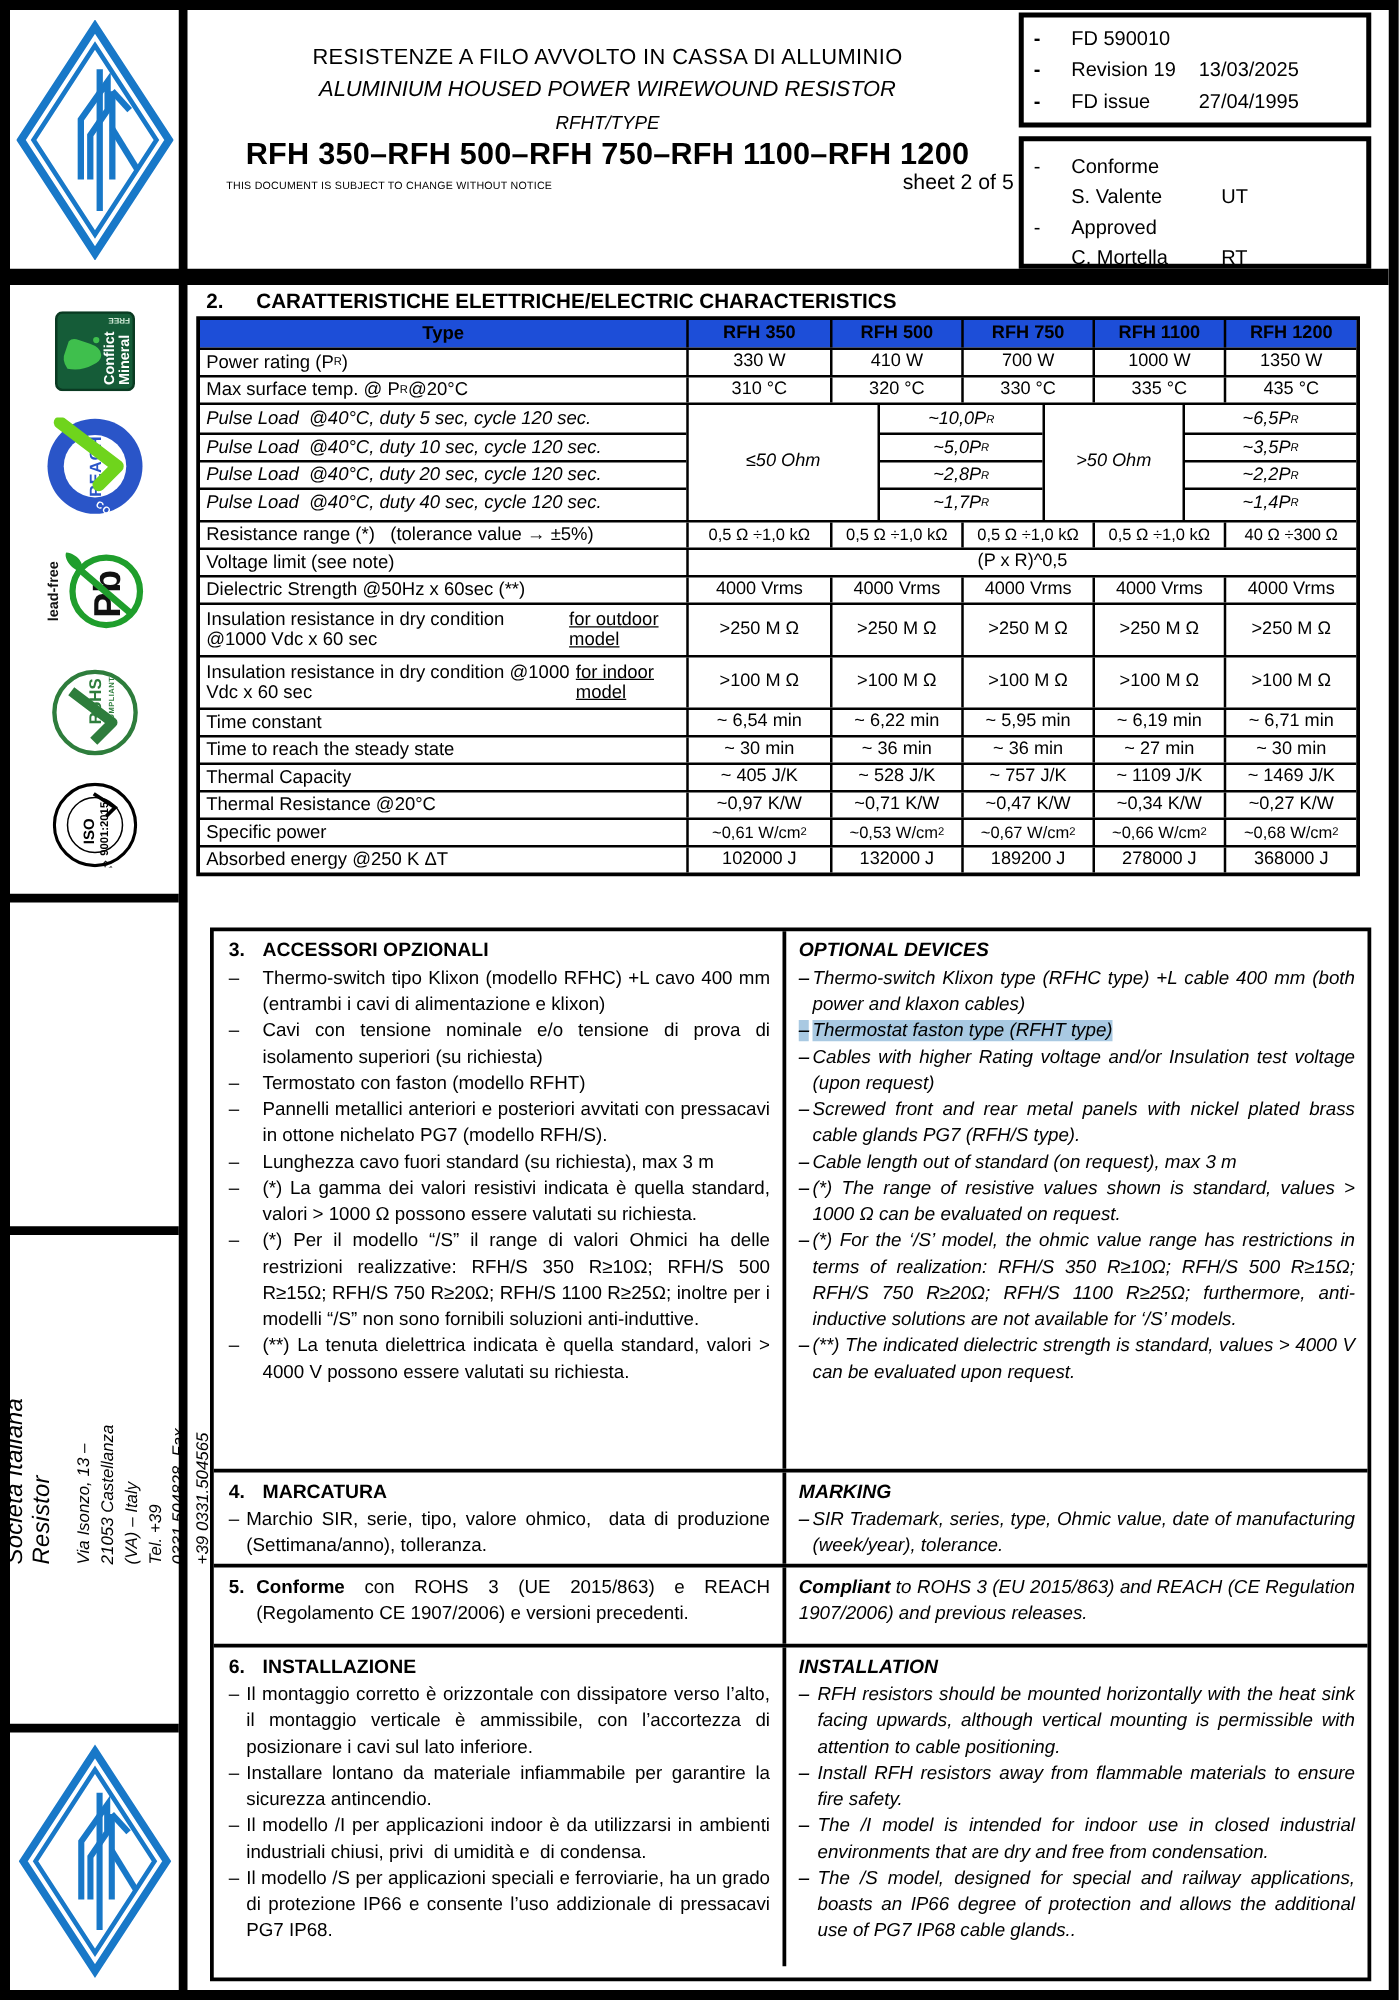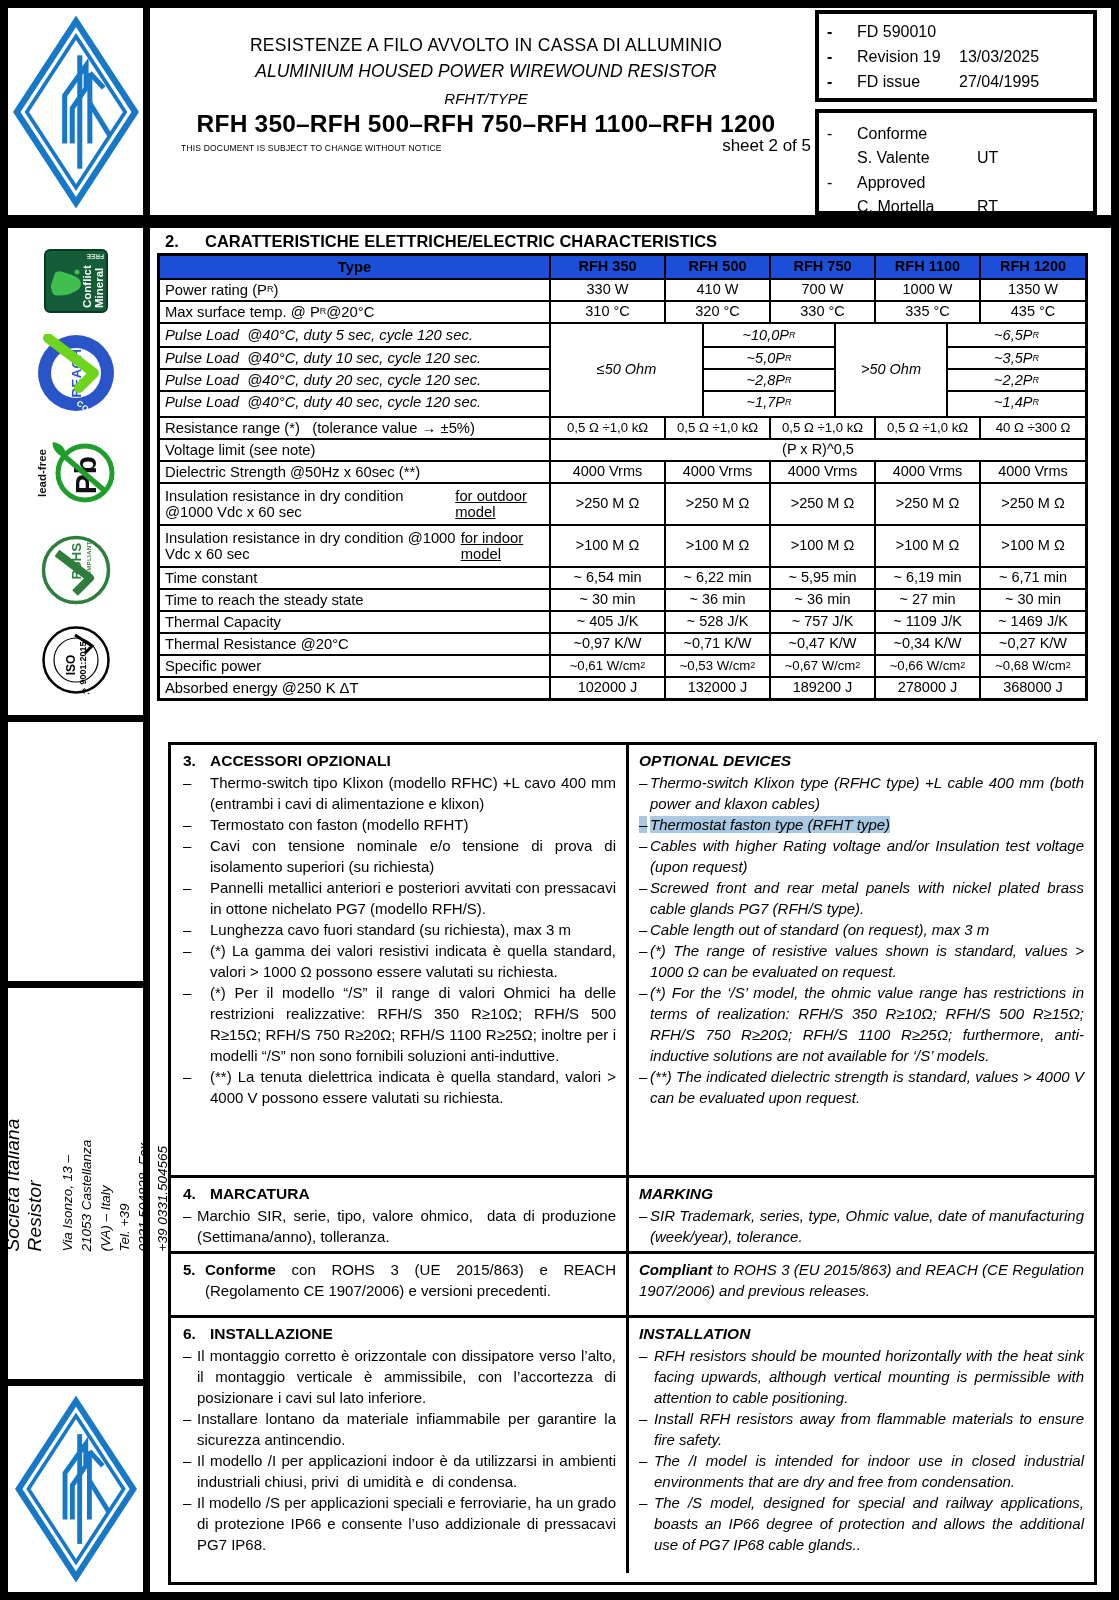--- a/index.html
+++ b/index.html
@@ -387,25 +387,25 @@
         <div class="shead">
             <span class="sno">3.</span>
             <span>ACCESSORI OPZIONALI</span>
           </div>
         <div class="li">
             <span class="dash"></span>
             <span class="txt">Thermo-switch tipo Klixon (modello RFHC) +L cavo 400 mm (entrambi i cavi di alimentazione e klixon)</span>
           </div>
         <div class="li">
             <span class="dash"></span>
+            <span class="txt">Cavi con tensione nominale e/o tensione di prova di isolamento superiori (su richiesta)</span>
+          </div>
+        <div class="li">
+            <span class="dash"></span>
             <span class="txt">Termostato con faston (modello RFHT)</span>
-          </div>
-        <div class="li">
-            <span class="dash"></span>
-            <span class="txt">Cavi con tensione nominale e/o tensione di prova di isolamento superiori (su richiesta)</span>
           </div>
         <div class="li">
             <span class="dash"></span>
             <span class="txt">Pannelli metallici anteriori e posteriori avvitati con pressacavi in ottone nichelato PG7 (modello RFH/S).</span>
           </div>
         <div class="li">
             <span class="dash"></span>
             <span class="txt">Lunghezza cavo fuori standard (su richiesta), max 3 m</span>
           </div>
         <div class="li">

